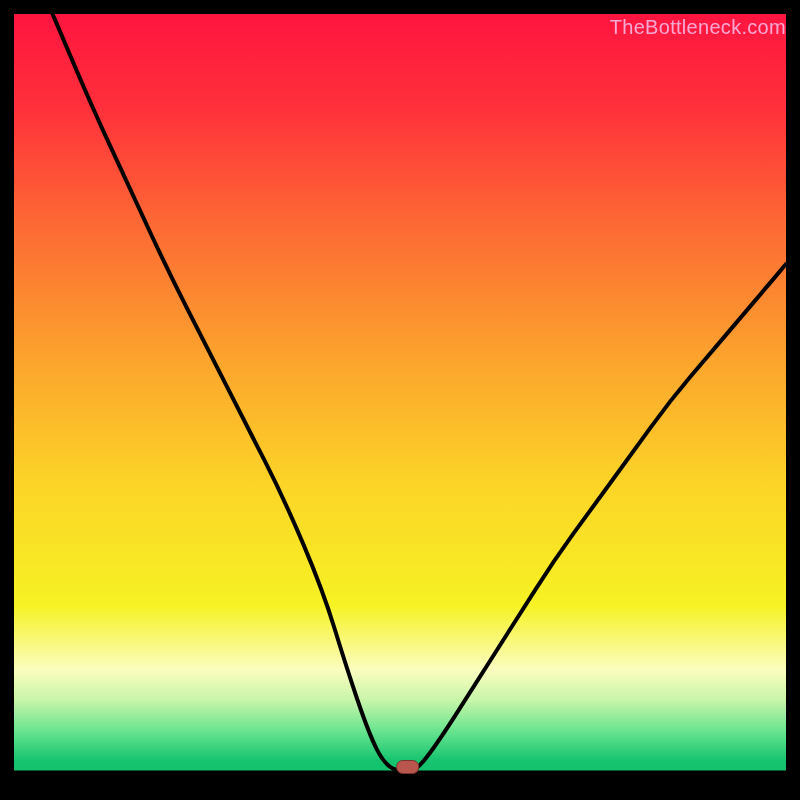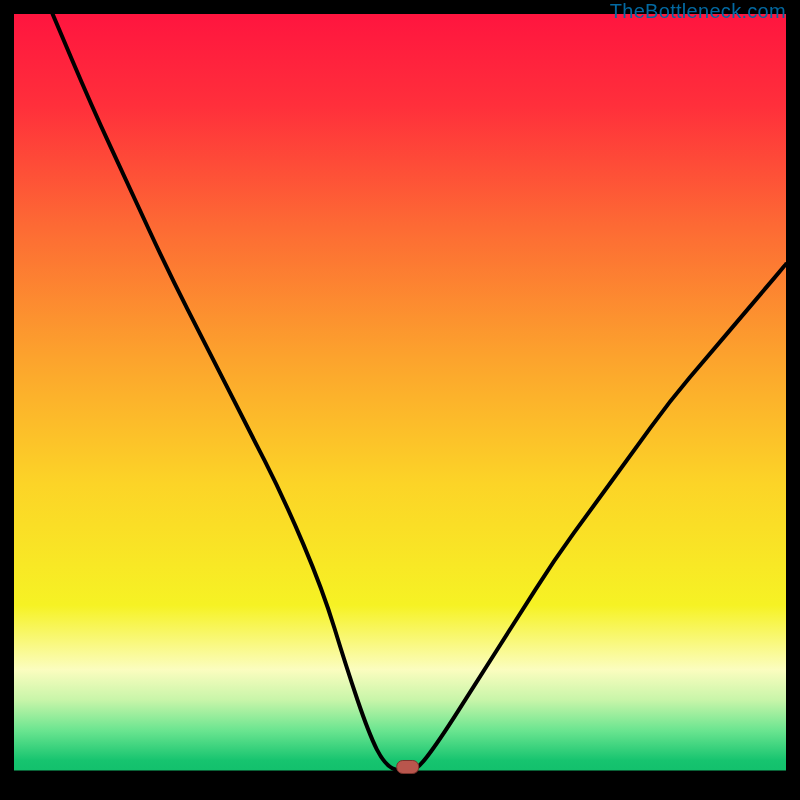--- a/index.html
+++ b/index.html
@@ -24,23 +24,23 @@
     left: 0;
     top: 0;
     width: 100%;
     height: 100%;
   }
   svg {
     display: block;
   }
   .attribution {
     position: absolute;
-    top: 0;
+    top: 16px;
     right: 14px;
-    color: #0369a1;
+    color: #f9a8d4;
     font-size: 20px;
     letter-spacing: 0.3px;
     user-select: none;
   }
 </style>
 </head>
 <body>
 
 <div class="plot-frame">
   <svg class="plot-area" viewBox="0 0 772 772" preserveAspectRatio="none">

